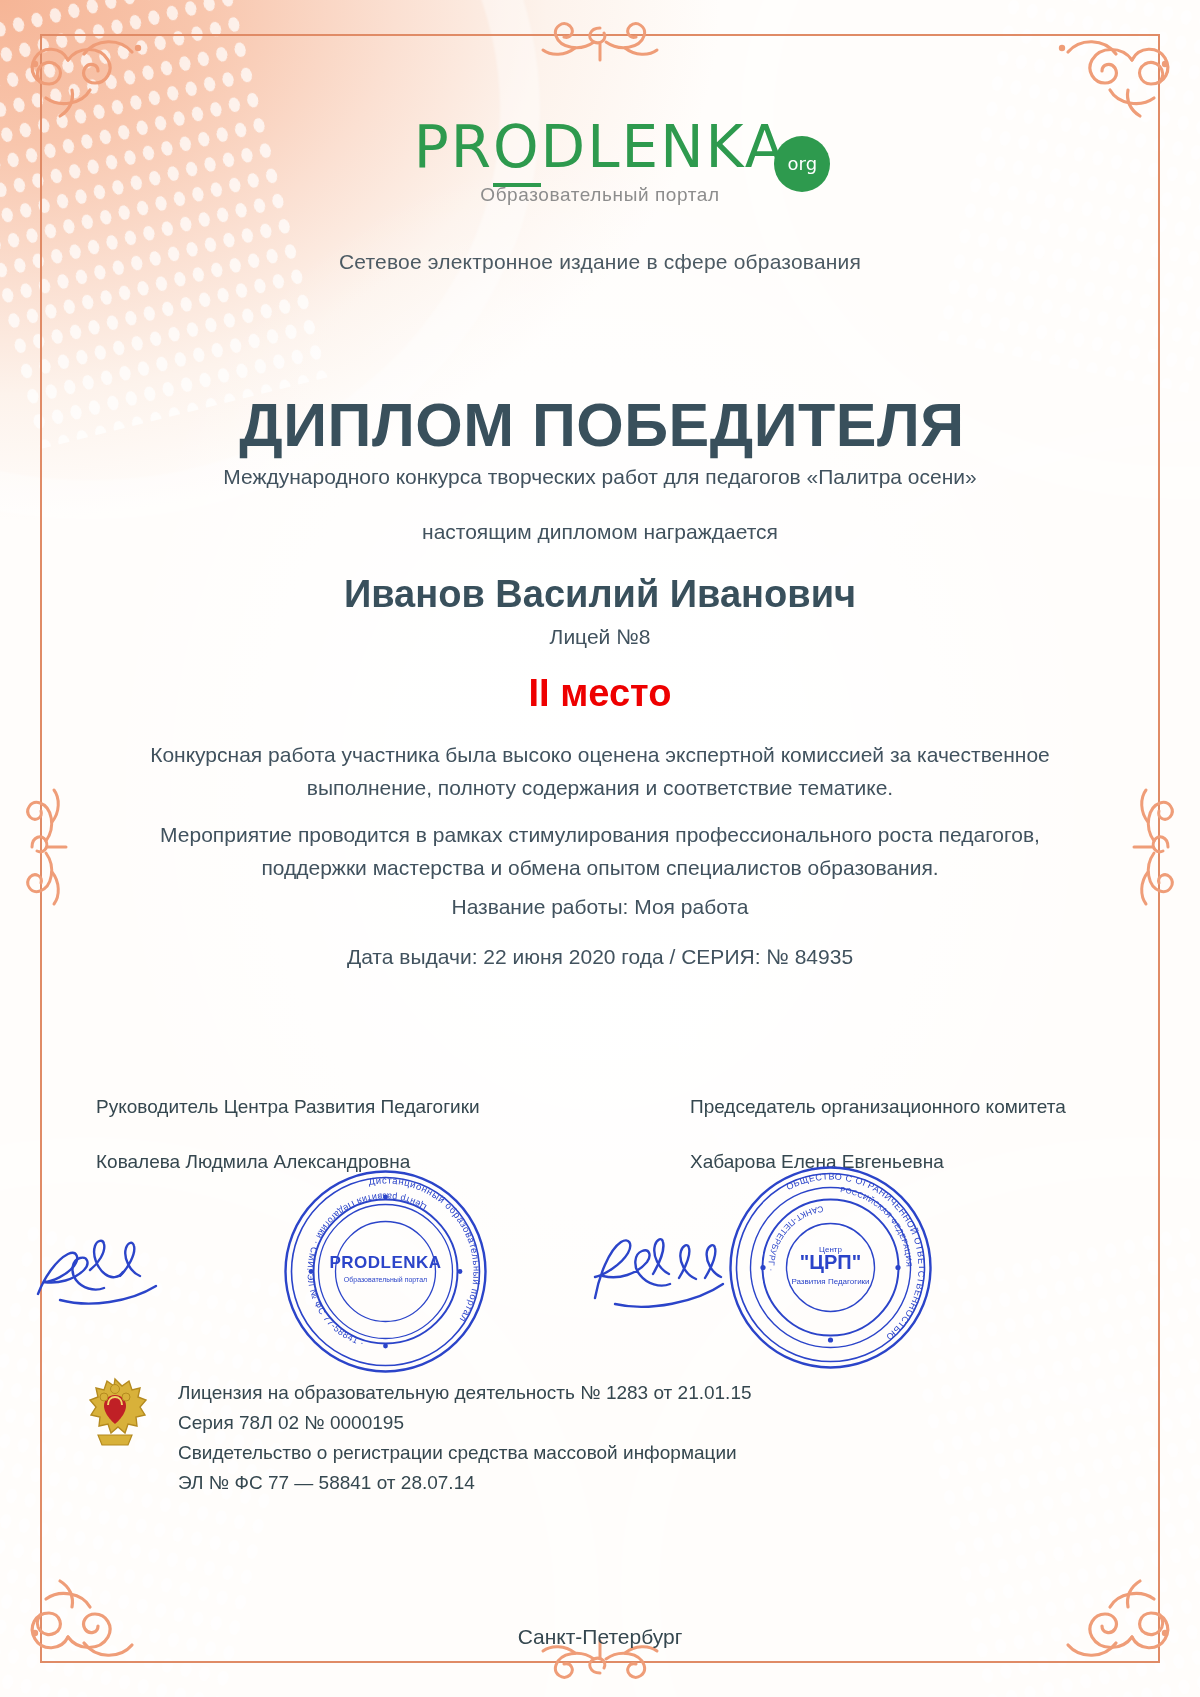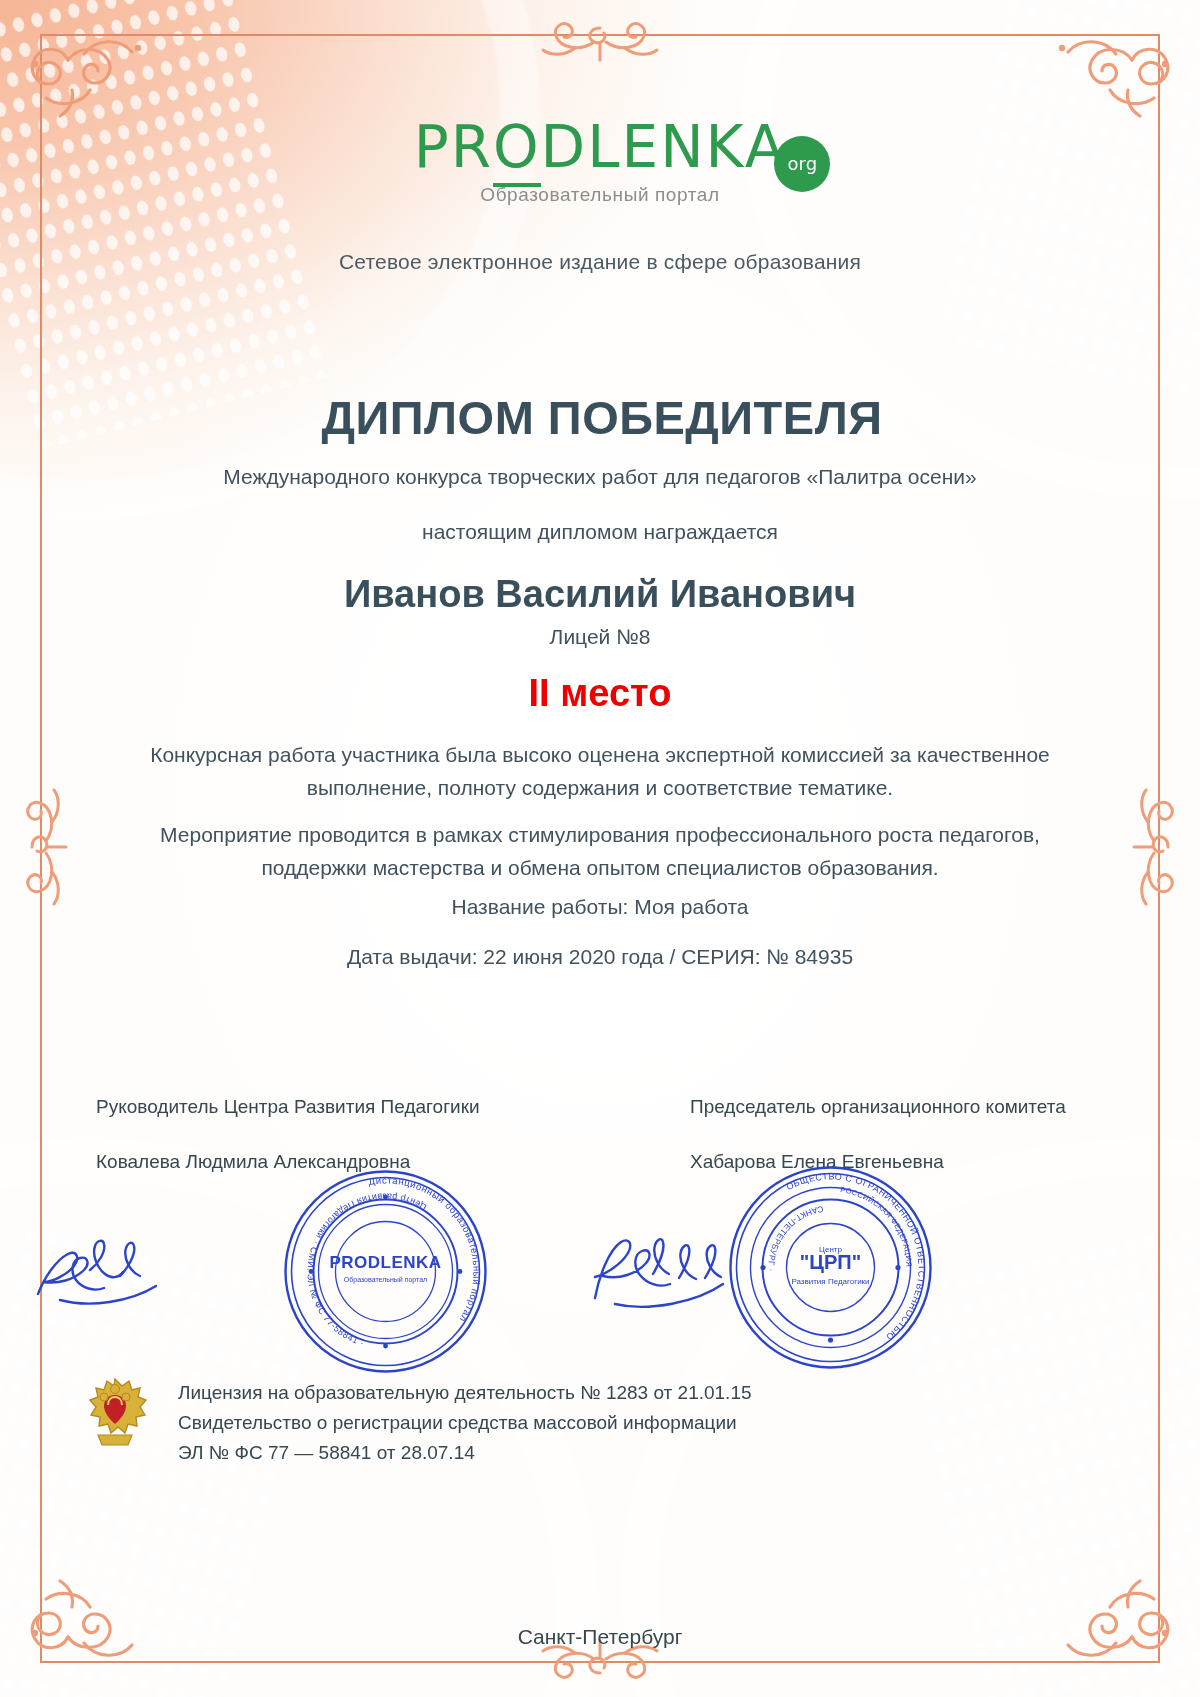--- a/index.html
+++ b/index.html
@@ -133,21 +133,21 @@
     top: 250px; left: 0; right: 0;
     font-size: 21px;
     color: #4c5a63;
     letter-spacing: .2px;
   }
 
   
   .title {
     position: absolute;
     top: 390px; left: 4px; right: 0;
-    font-size: 47px;
+    font-size: 61px;
     font-weight: bold;
     color: #39505c;
     letter-spacing: .5px;
     font-family: "Liberation Sans", sans-serif;
   }
   .subtitle {
     position: absolute;
     top: 465px; left: 80px; right: 80px;
     font-size: 21px;
     color: #41525e;
@@ -469,20 +469,21 @@
         <path d="M30 30c0-5 3-8 7-8s7 3 7 8" fill="none" stroke="#f2d86a" stroke-width="2"></path>
         <circle cx="26" cy="22" r="4" fill="#d8b13a" stroke="#b48a1f" stroke-width="1"></circle>
         <circle cx="48" cy="22" r="4" fill="#d8b13a" stroke="#b48a1f" stroke-width="1"></circle>
         <circle cx="37" cy="14" r="4.5" fill="#d8b13a" stroke="#b48a1f" stroke-width="1"></circle>
         <path d="M20 60h34l-4 10H24z" fill="#d8b13a" stroke="#b48a1f" stroke-width="1.2"></path>
       </svg>
     </div>
 
     <div class="footer">
       <div>Лицензия на образовательную деятельность № 1283 от 21.01.15</div>
+      <div>Серия 78Л 02 № 0000195</div>
       <div>Свидетельство о регистрации средства массовой информации</div>
       <div>ЭЛ № ФС 77 — 58841 от 28.07.14</div>
     </div>
 
     <div class="city">Санкт-Петербург</div>
 
   </div>
 </div>
 
 </body></html>

